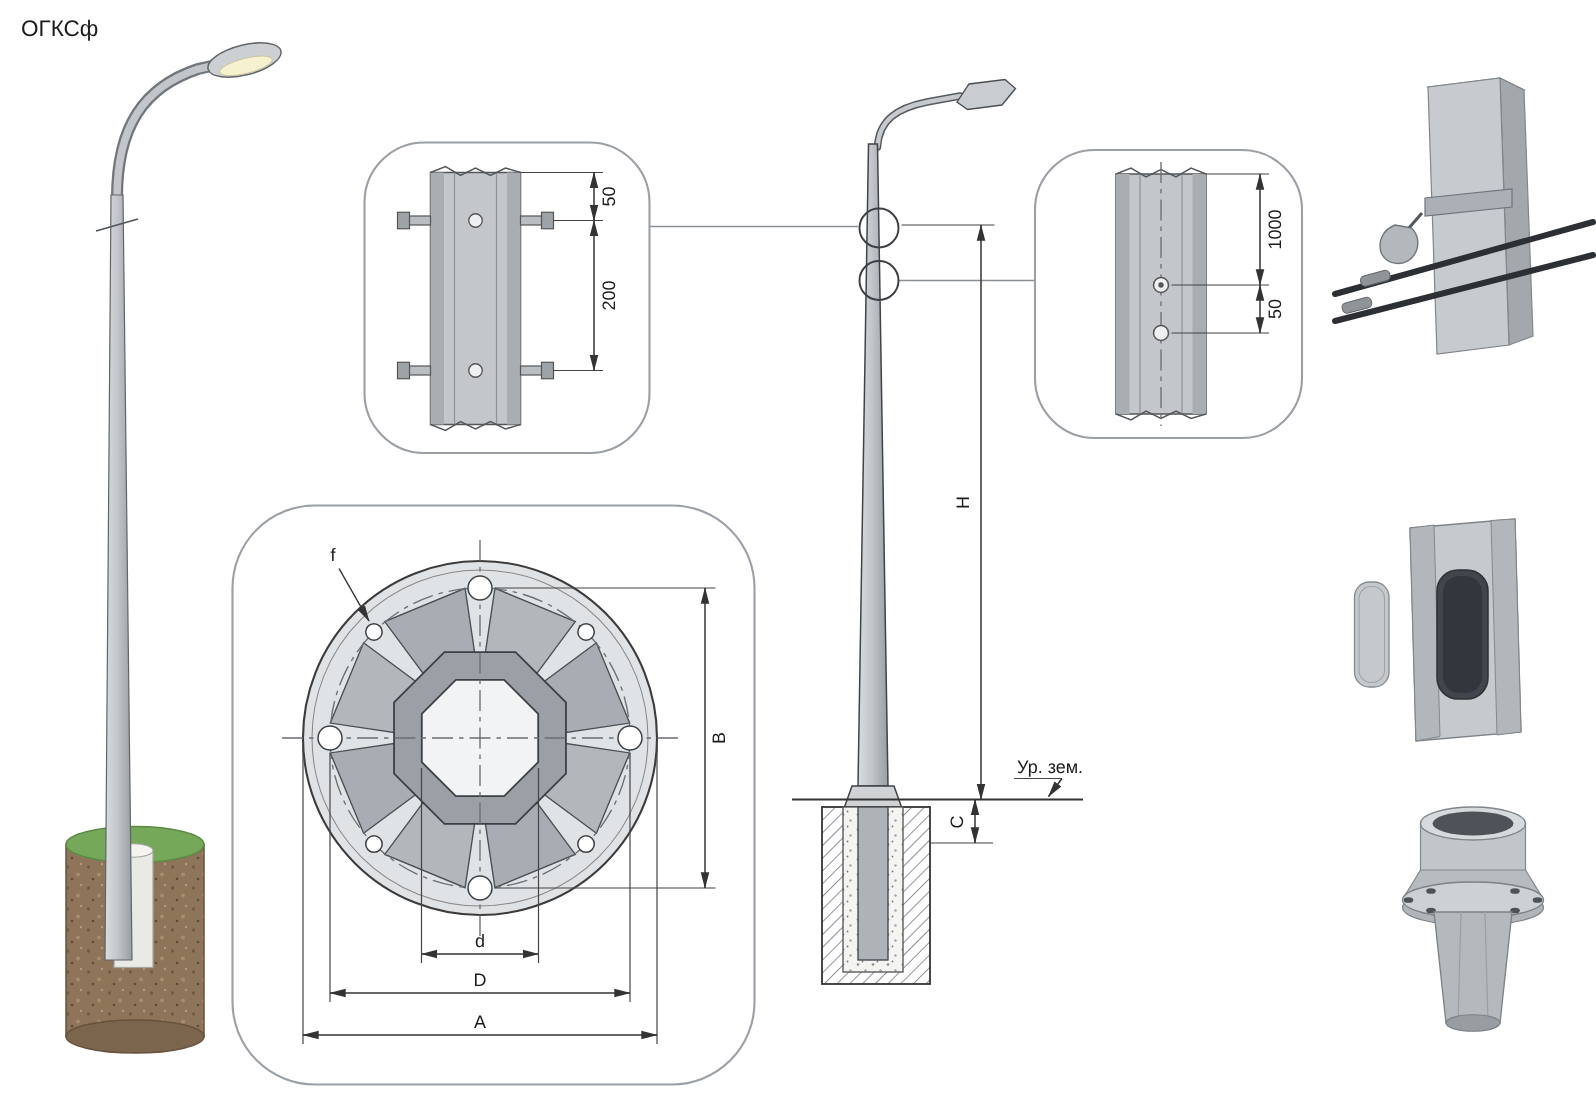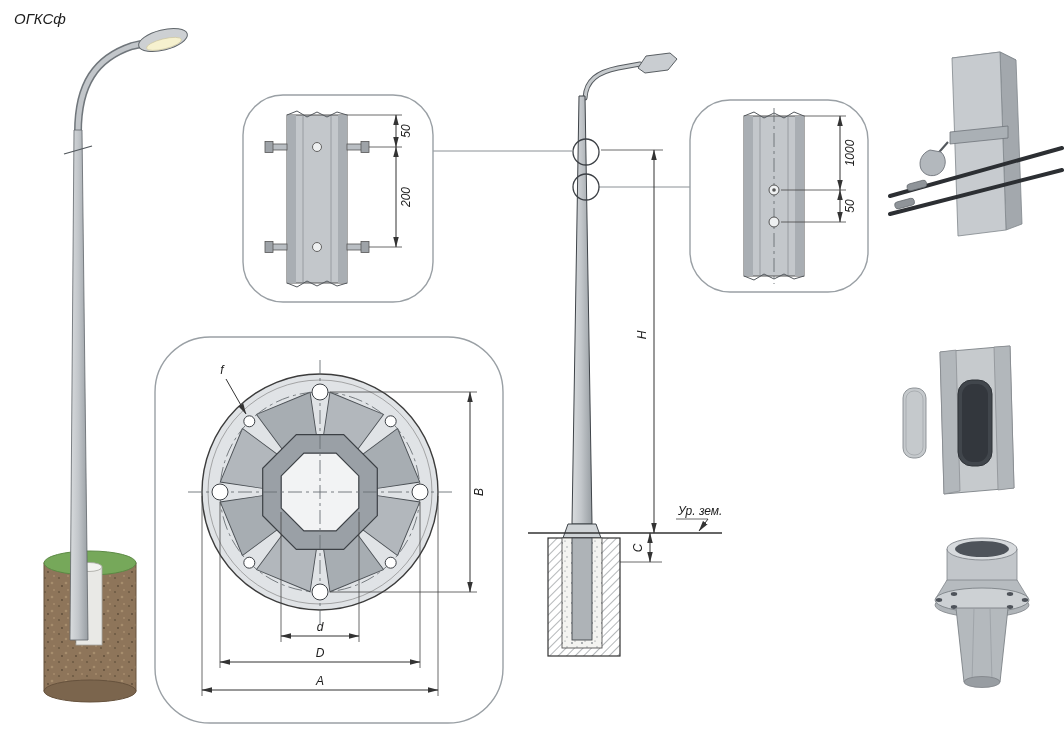--- a/index.html
+++ b/index.html
@@ -1,16 +1,16 @@
 <!DOCTYPE html>
 <html><head>
 <meta charset="utf-8">
 <style>
   html,body{margin:0;padding:0;background:#ffffff;}
-  #canvas{position:relative;width:1064px;height:740px;background:#ffffff;border-right:1px solid #c9c9c9;border-bottom:1px solid #c9c9c9;overflow:hidden;font-family:"Liberation Sans",sans-serif;font-style:italic;}
+  #canvas{position:relative;width:1064px;height:740px;background:#ffffff;border-right:1px solid #c9c9c9;border-bottom:1px solid #c9c9c9;overflow:hidden;font-family:"Liberation Sans",sans-serif;}
   svg{display:block;}
   text{font-family:"Liberation Sans",sans-serif;fill:#1c1c1c;}
   .dim-text{font-size:12px;}
   .title-text{font-size:15px;}
   .thin{stroke:#444;stroke-width:0.8;fill:none;}
   .dimline{stroke:#333;stroke-width:1;fill:none;marker-start:url(#arrow);marker-end:url(#arrow);}
   .leader{stroke:#333;stroke-width:1;fill:none;marker-end:url(#arrow);}
   .centerline{stroke:#6a6f74;stroke-width:0.9;fill:none;stroke-dasharray:14 4 3 4;}
   .callout{fill:#ffffff;stroke:#9aa0a5;stroke-width:1.4;}
   .connector{stroke:#8a9095;stroke-width:1;fill:none;}

